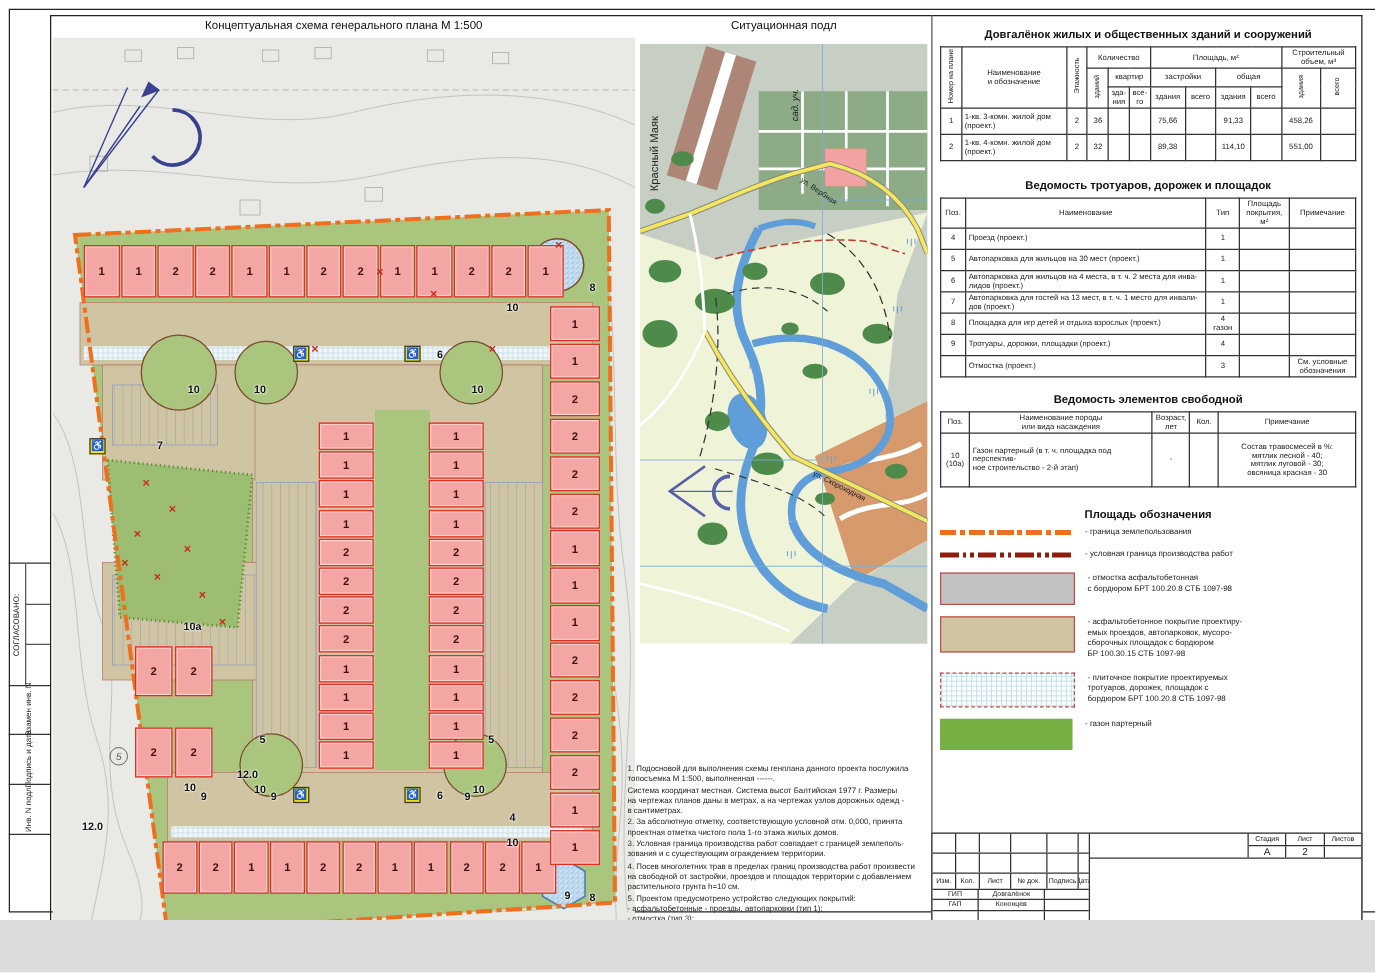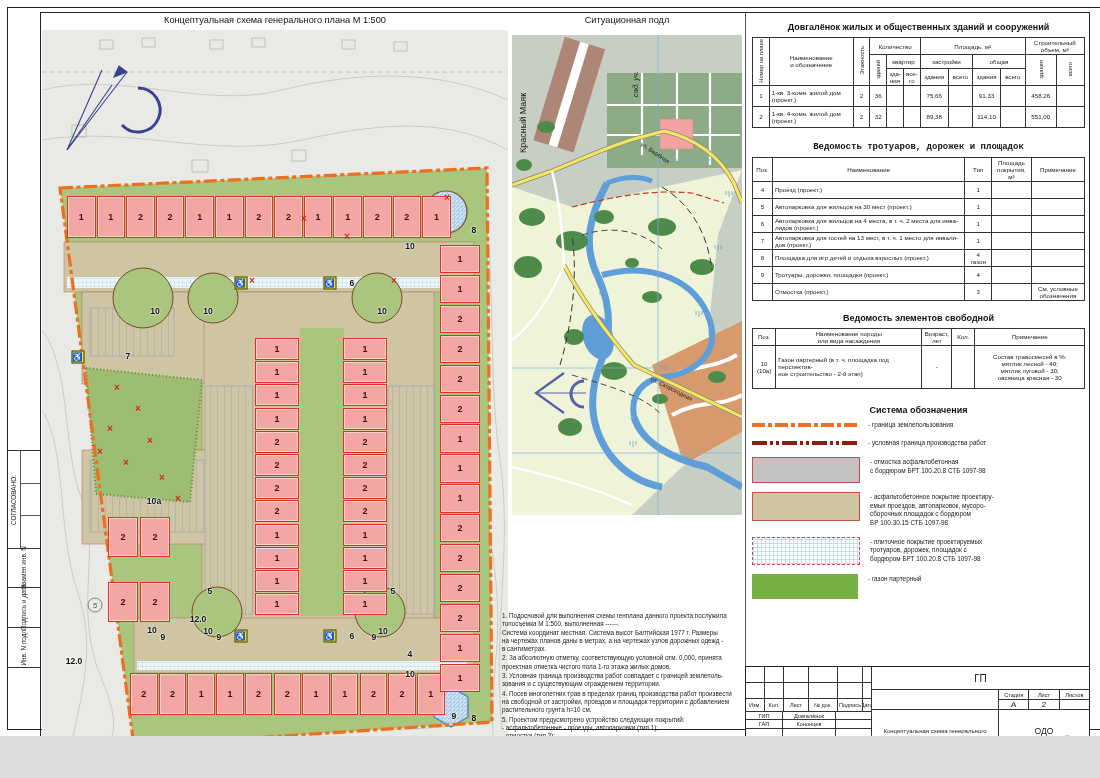--- a/index.html
+++ b/index.html
@@ -498,21 +498,21 @@
             <td class="pre">89,38</td>
             <td class="pre"></td>
             <td class="pre">114,10</td>
             <td class="pre"></td>
             <td class="pre">551,00</td>
             <td class="pre"></td>
           </tr>
         </tbody>
     </table>
 
-    <div class="tbl-title" style="margin-top:14px;font-family:Liberation Mono, monospace;">Ведомость тротуаров, дорожек и площадок</div>
+    <div class="tbl-title" style="margin-top:14px;">Ведомость тротуаров, дорожек и площадок</div>
     <table id="t2">
       <colgroup>
           <col style="width:6%">
           <col style="width:58%">
           <col style="width:8%">
           <col style="width:12%">
           <col style="width:16%">
         </colgroup>
       <thead>
         <tr>
@@ -612,21 +612,21 @@
             <td class="pre"></td>
             <td class="pre">Состав травосмесей в %:
 мятлик лесной - 40;
 мятлик луговой - 30;
 овсяница красная - 30</td>
           </tr>
         </tbody>
     </table>
 
     <div id="legend">
-      <div class="tbl-title">Система обозначения</div>
+      <div class="tbl-title">Площадь обозначения</div>
       <div id="legend-items">
           <div class="leg-row">
             <div class="leg-swatch sw-line-orange"></div>
             <div class="leg-text">- граница землепользования</div>
           </div>
           <div class="leg-row">
             <div class="leg-swatch sw-line-darkred"></div>
             <div class="leg-text">- условная граница производства работ</div>
           </div>
           <div class="leg-row">
@@ -708,42 +708,31 @@
             <div style="flex: 1 1 0%;"></div>
           </div>
           <div class="srow" style="flex: 1 1 0%;">
             <div style="width: 36px;">Н.контр.</div>
             <div style="width: 52px;">Довгалёнок</div>
             <div style="flex: 1 1 0%;"></div>
           </div>
         </div>
     </div>
     <div id="stamp-right">
-      <div id="gp-cell">ГП</div>
       <div id="mid-row">
         <div id="mid-empty"></div>
         <div id="stage-tbl">
           <div id="stage-head">
             <div>Стадия</div>
             <div>Лист</div>
             <div>Листов</div>
           </div>
           <div id="stage-vals">
             <div>А</div>
             <div>2</div>
             <div></div>
           </div>
         </div>
       </div>
-      <div id="bot-row">
-        <div id="doc-cell">
-          <span>Концептуальная схема генерального</span>
-          <span>плана М 1:500. Ситуационная схема</span>
-        </div>
-        <div id="org-cell">
-          <span>ОДО</span>
-          <span>СОЖ СТРОЙ</span>
-        </div>
-      </div>
     </div>
   </div>
   <div id="fmt">Ф А2</div>
 </div>
 
 </body></html>

